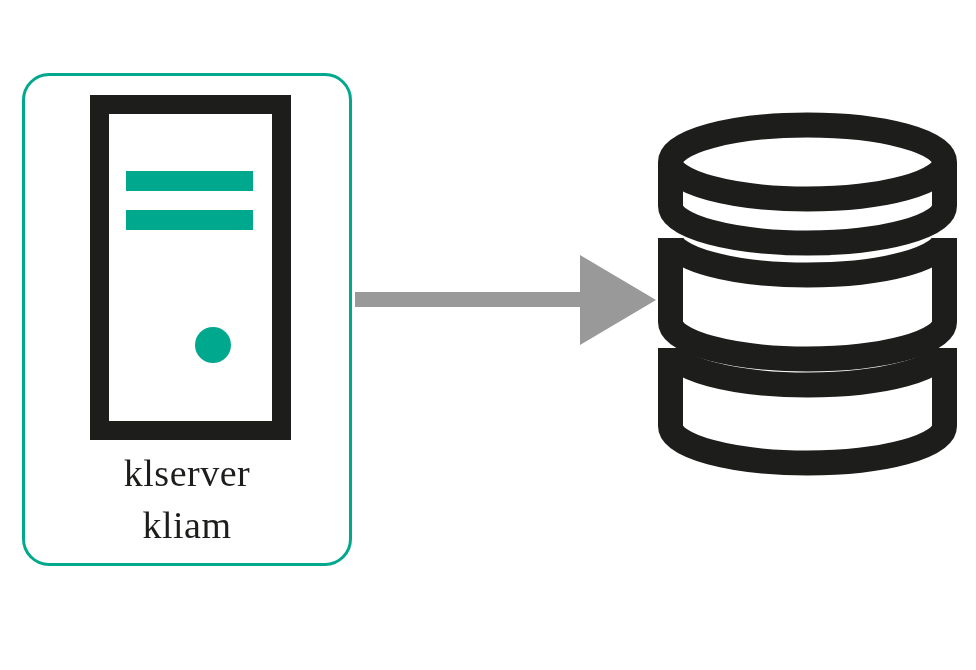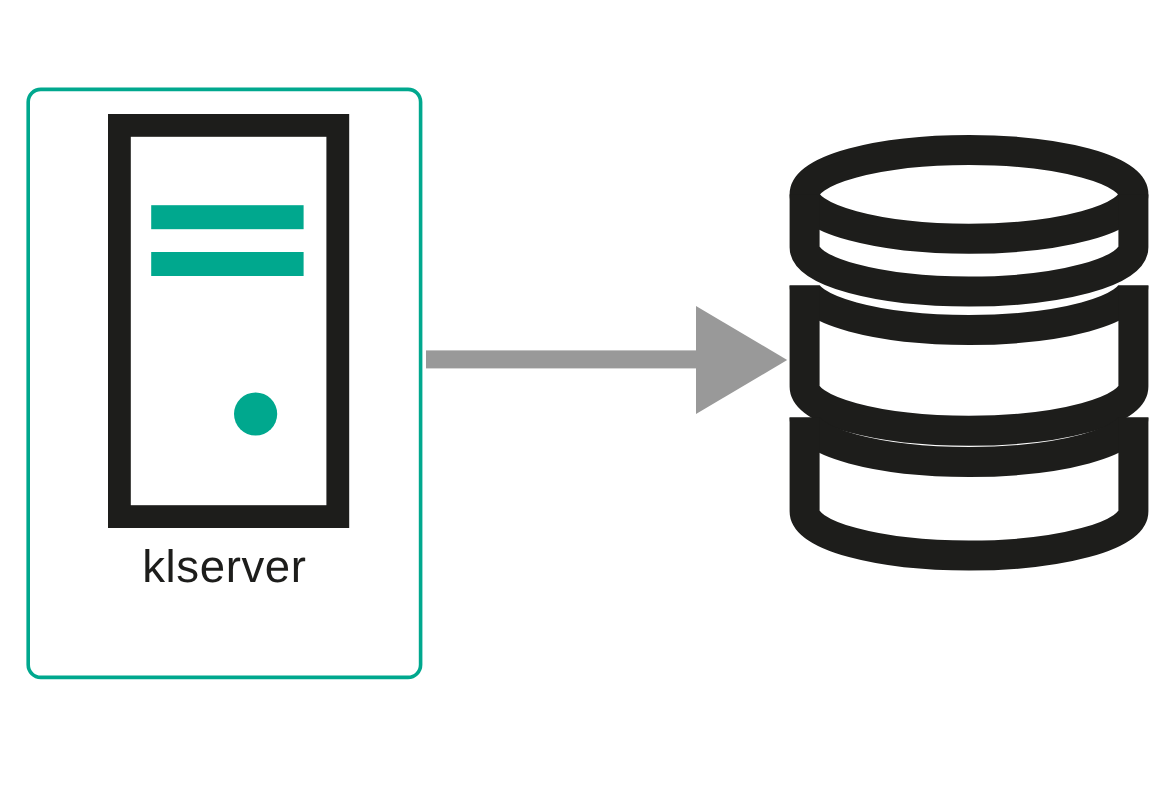--- a/index.html
+++ b/index.html
@@ -20,22 +20,23 @@
     width: 976px; height: 670px;
     background: var(--bg);
   }
 
   
   .node-box {
     position: absolute;
     left: 22px; top: 73px;
     width: 330px; height: 493px;
     border: 3px solid var(--accent);
-    border-radius: 12px;
+    border-radius: 27px;
     background: var(--bg);
+    font-family: Liberation Serif, serif;
   }
   .tower {
     position: absolute;
     left: 65px; top: 19px;
     width: 201px; height: 345px;
     border: 19px solid var(--ink);
     background: var(--bg);
   }
   .led-bar {
     position: absolute;
@@ -87,20 +88,21 @@
 
 <div class="canvas">
 
   <div class="node-box">
     <div class="tower"></div>
     <div class="led-bar bar-1"></div>
     <div class="led-bar bar-2"></div>
     <div class="power-dot"></div>
     <div class="node-label">
       <div>klserver</div>
+      <div>kliam</div>
     </div>
   </div>
 
   <svg class="arrow-svg" viewBox="0 0 302 100" xmlns="http://www.w3.org/2000/svg">
     <rect class="arrow-shape" x="0" y="42" width="232" height="15"></rect>
     <polygon class="arrow-shape" points="225,5 225,95 301,50"></polygon>
   </svg>
 
   <svg class="db-svg" viewBox="0 0 305 371" xmlns="http://www.w3.org/2000/svg">
 

